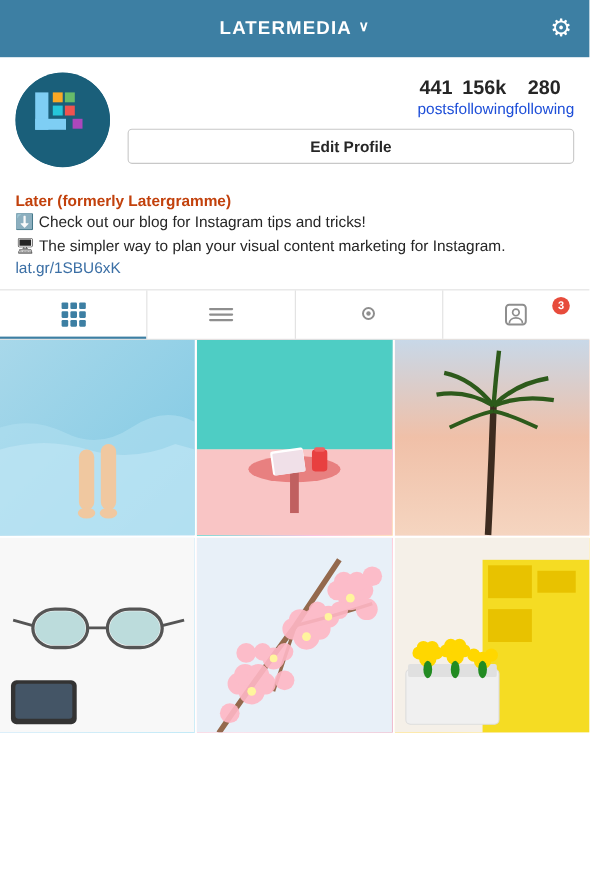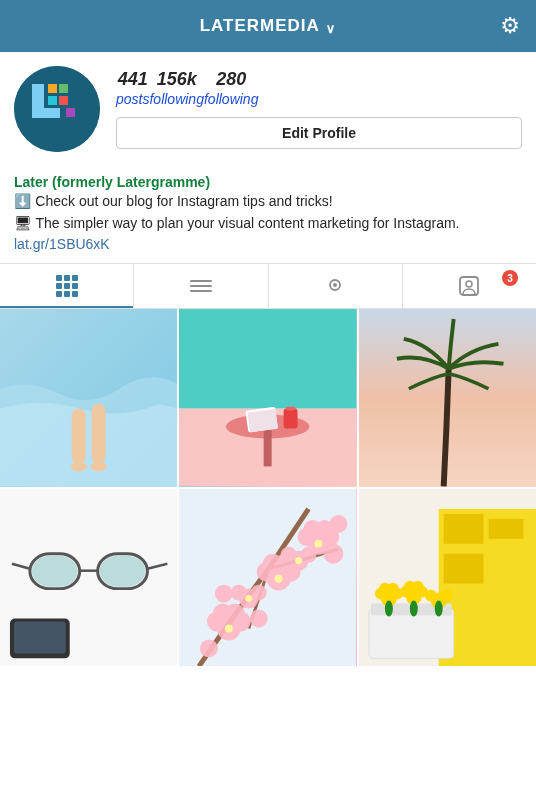--- a/index.html
+++ b/index.html
@@ -20,21 +20,21 @@
       justify-content: center;
       position: relative;
       padding: 0 16px;
     }
     .header-title {
       color: #fff;
       font-size: 17px;
       font-weight: 700;
       letter-spacing: 1px;
       display: flex;
-      align-items: flex-end;
+      align-items: flex-start;
       gap: 6px;
     }
     .header-title .chevron {
       font-size: 13px;
       color: #fff;
     }
     .header-gear {
       position: absolute;
       right: 16px;
       top: 50%;
@@ -71,23 +71,22 @@
     }
 
     .stats-area {
       flex: 1;
       display: flex;
       flex-direction: column;
       gap: 10px;
     }
     .stats-row {
       display: flex;
-      justify-content: flex-start;
+      justify-content: flex-end;
       text-align: center;
-      font-style: italic;
     }
     .stat-item {
       display: flex;
       flex-direction: column;
       align-items: center;
     }
     .stat-number {
       font-size: 18px;
       font-weight: 600;
       color: #262626;
@@ -111,21 +110,21 @@
       text-align: center;
     }
 
     
     .bio-section {
       padding: 0 14px 10px 14px;
     }
     .bio-name {
       font-size: 14px;
       font-weight: 700;
-      color: #15803d;
+      color: #c2410c;
       margin-bottom: 2px;
     }
     .bio-text {
       font-size: 14px;
       color: #262626;
       line-height: 1.4;
       margin-bottom: 2px;
     }
     .bio-link {
       font-size: 14px;

